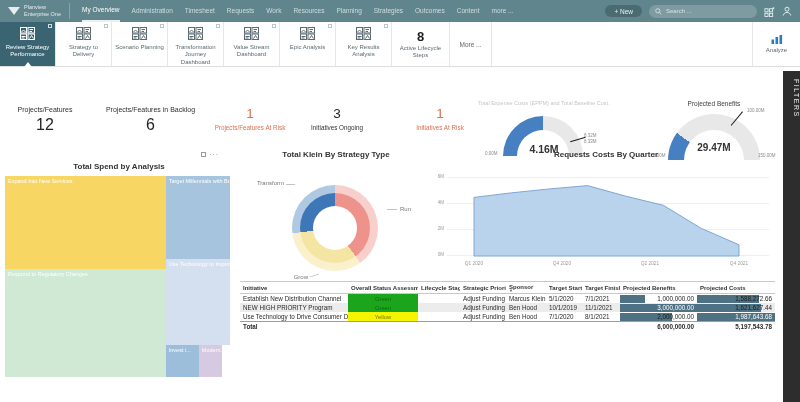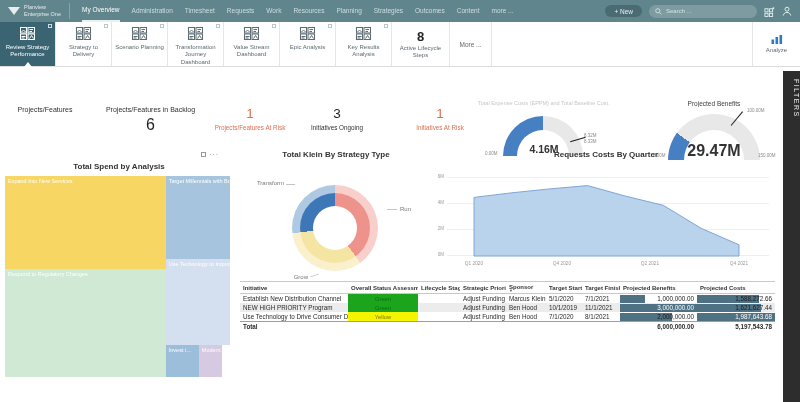--- a/index.html
+++ b/index.html
@@ -79,21 +79,21 @@
   .arc { position:absolute; top:0; left:0; border-radius:50%; }
   .hole { position:absolute; background:#fff; border-radius:50%; }
   .gauge.g1 .arc-wrap { left:25px; top:16px; width:80px; height:40px; }
   .gauge.g1 .arc { width:80px; height:80px; }
   .gauge.g1 .hole { left:14px; top:14px; width:52px; height:52px; }
   .gauge.g2 .arc-wrap { left:20px; top:14px; width:92px; height:46px; }
   .gauge.g2 .arc { width:92px; height:92px; }
   .gauge.g2 .hole { left:16px; top:16px; width:60px; height:60px; }
   .gauge-value { position:absolute; left:0; right:0; text-align:center; color:#333;font-weight:bold; }
   .gauge.g1 .gauge-value { top:43px; font-size:10.5px; }
-  .gauge.g2 .gauge-value { top:42px; font-size:16px; }
+  .gauge.g2 .gauge-value { top:42px; font-size:10px; }
   .gauge-min, .gauge-max, .gauge-target { position:absolute; font-size:4.5px; color:#8A8A8A; }
   .gauge.g1 .gauge-min { left:7px; top:51px; }
   .gauge.g1 .gauge-target { left:106px; top:33px; line-height:1.4; }
   .gauge.g2 .gauge-min { left:5px; top:53px; }
   .gauge.g2 .gauge-max { left:110px; top:53px; }
   .gauge.g2 .gauge-target { left:99px; top:8px; }
   .needle { position:absolute; background:#1c1c1c; height:1.4px; }
   .gauge.g1 .needle { left:92px; top:39px; width:16px; transform:rotate(-16deg); }
   .gauge.g2 .needle { left:80px; top:18px; width:18px; transform:rotate(-50deg); }
 
@@ -339,20 +339,21 @@
   </div>
 </div>
 
 <div class="filters-bar">
   <span class="filters-label">FILTERS</span>
 </div>
 
 <div id="kpi-row">
     <div class="kpi" style="left: 0px; width: 90px; top: 106px;">
       <div class="kpi-label">Projects/Features</div>
+      <div class="kpi-value">12</div>
     </div>
     <div class="kpi" style="left: 93px; width: 115px; top: 106px;">
       <div class="kpi-label">Projects/Features in Backlog</div>
       <div class="kpi-value">6</div>
     </div>
     <div class="kpi flip accent" style="left: 200px; width: 100px; top: 106px;">
       <div class="kpi-value">1</div>
       <div class="kpi-label">Projects/Features At Risk</div>
     </div>
     <div class="kpi flip" style="left: 297px; width: 80px; top: 106px;">

